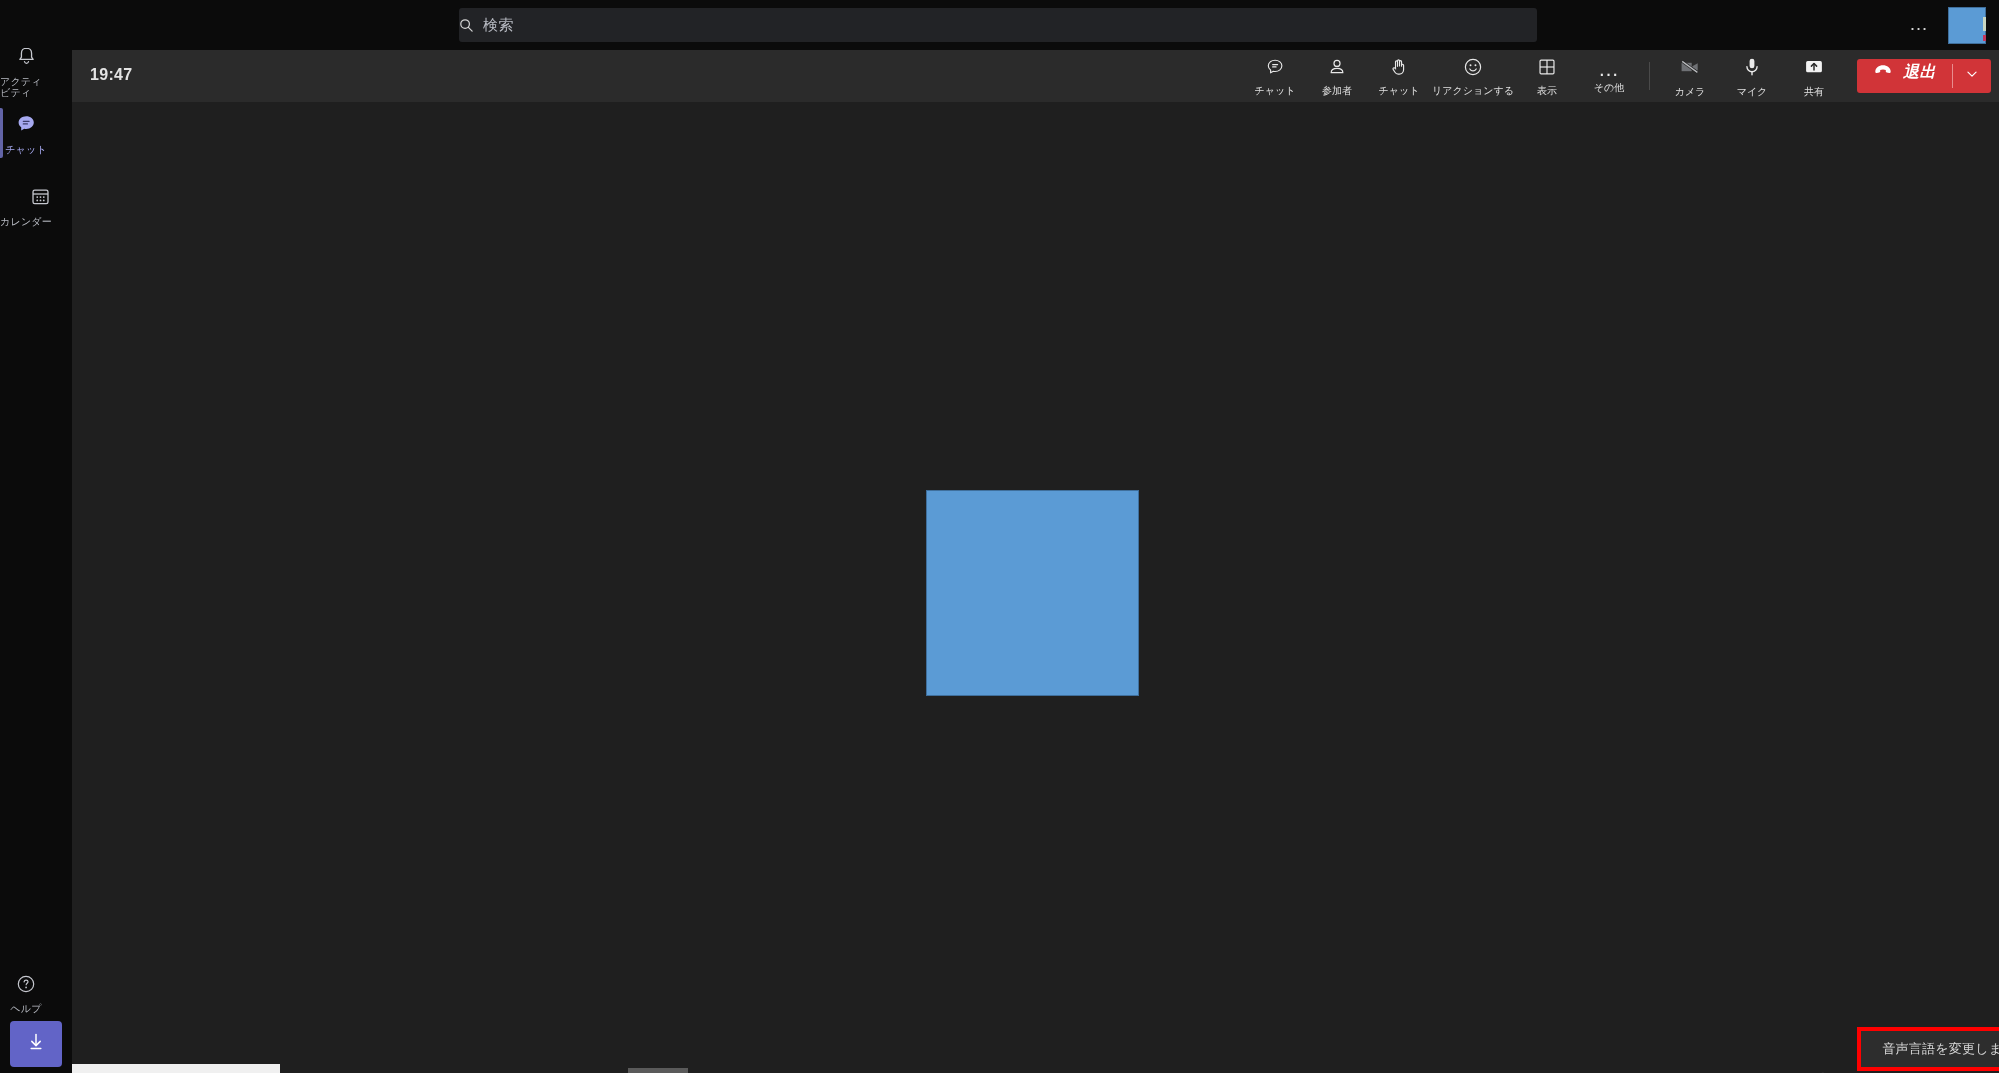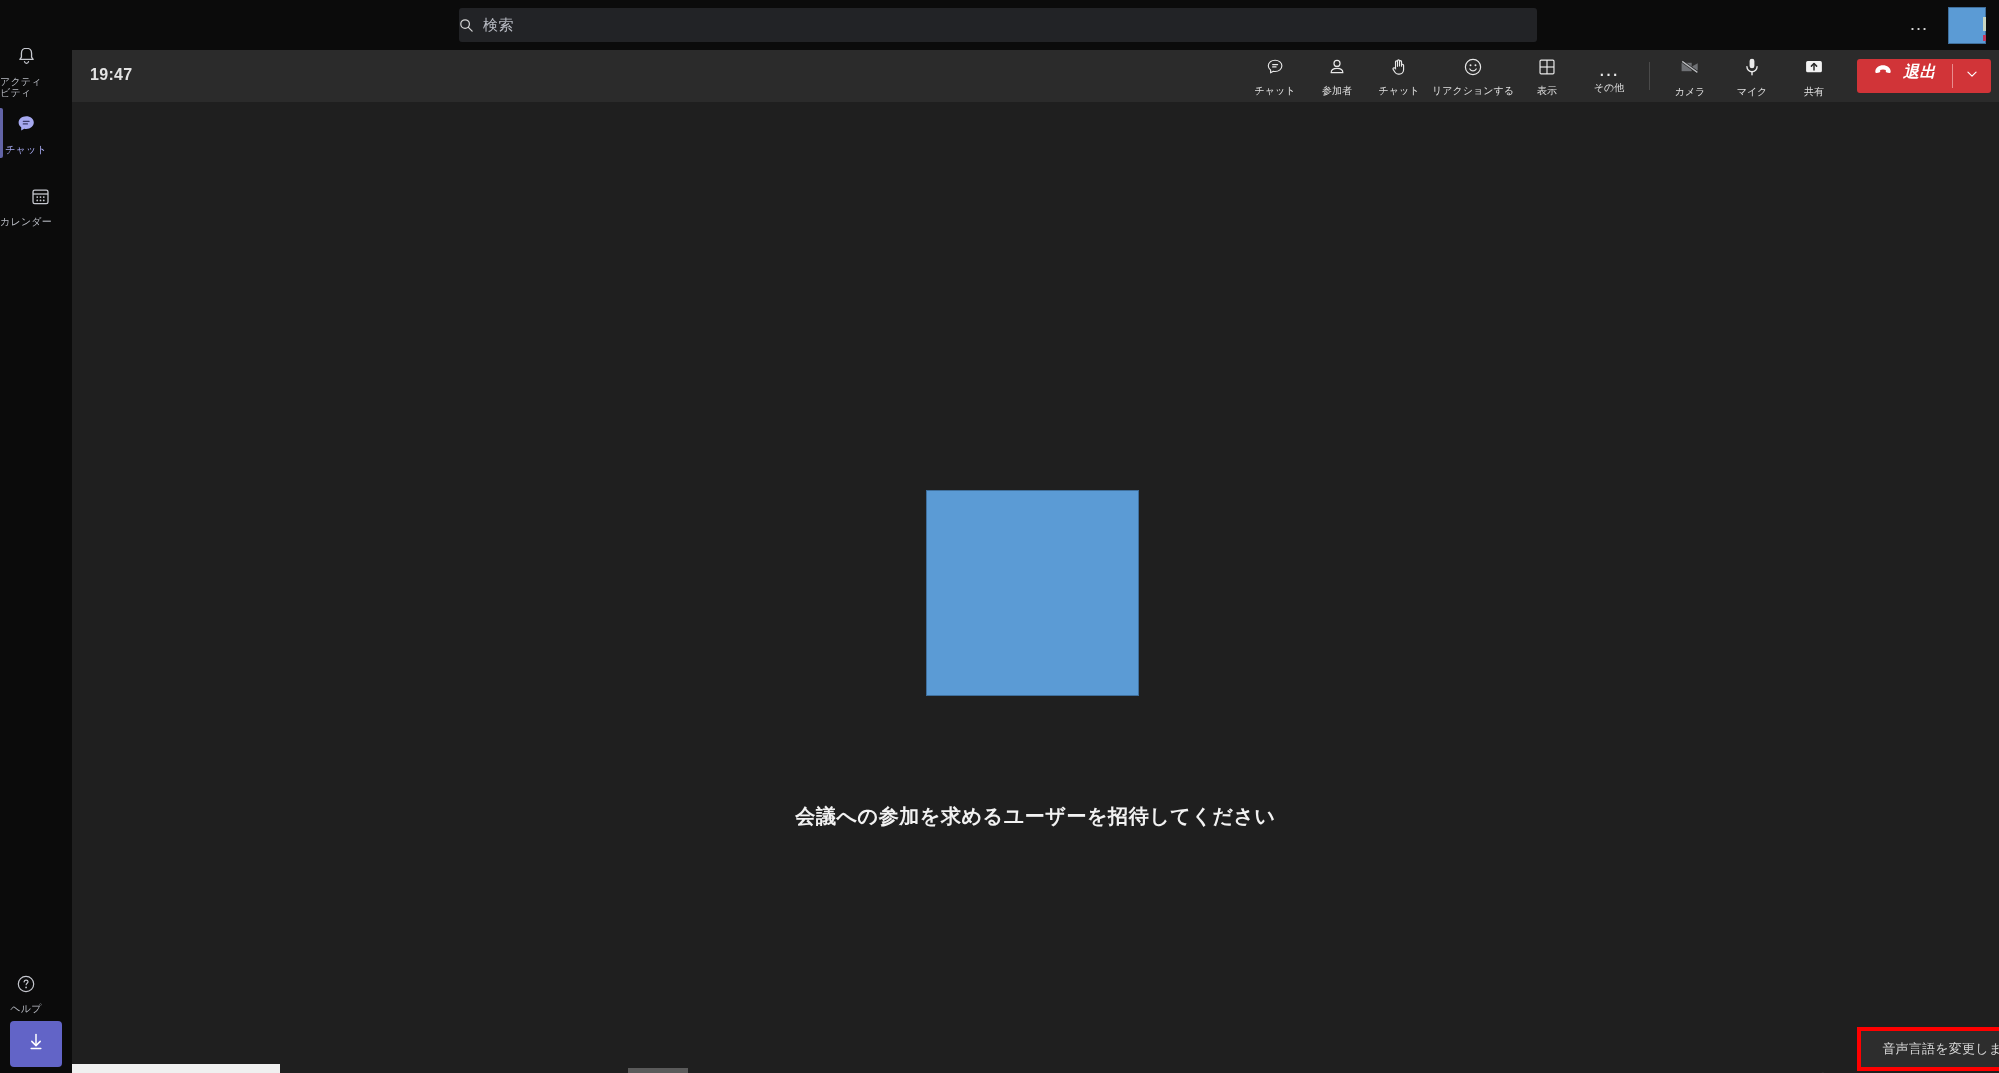--- a/index.html
+++ b/index.html
@@ -333,21 +333,20 @@
               </svg>
             </span>
           </div>
         </div>
 
       </div>
     </div>
 
     <div id="stage-body">
       <div id="center-redacted"></div>
-      <div id="invite-message">会議への参加を求めるユーザーを招待してください</div>
 
       <div id="lang-tooltip-highlight">
         <div id="lang-tooltip">
           <span id="lang-tooltip-text">音声言語を変更しますか?</span>
         </div>
       </div>
 
       <div id="hand-cursor">
         <svg viewBox="0 0 64 64" width="62" height="62">
           <g transform="rotate(-28 32 32)">

